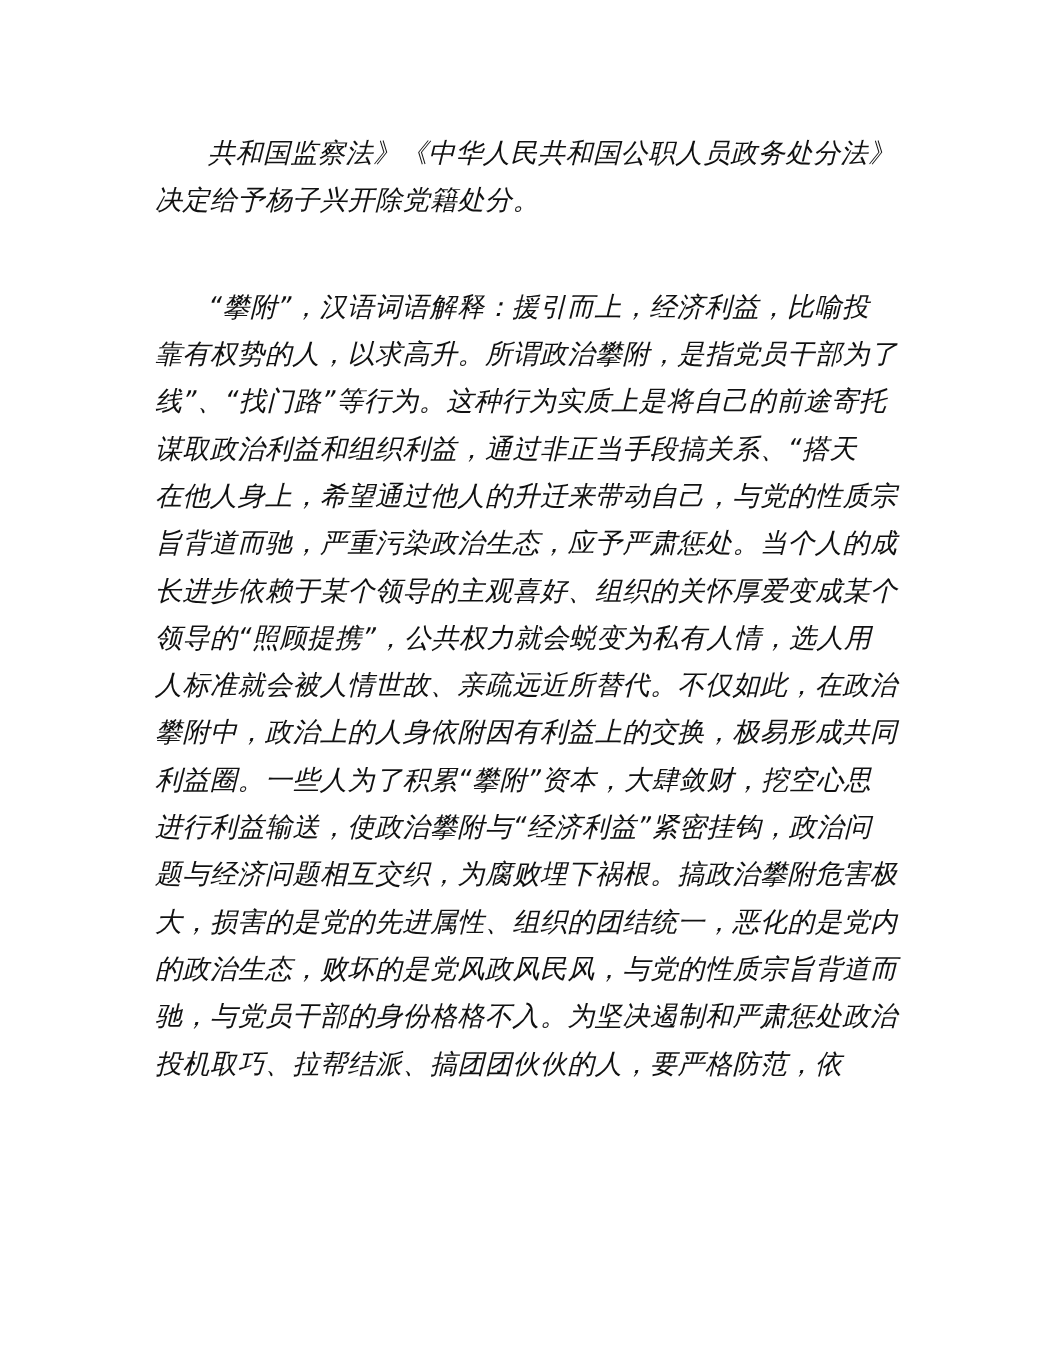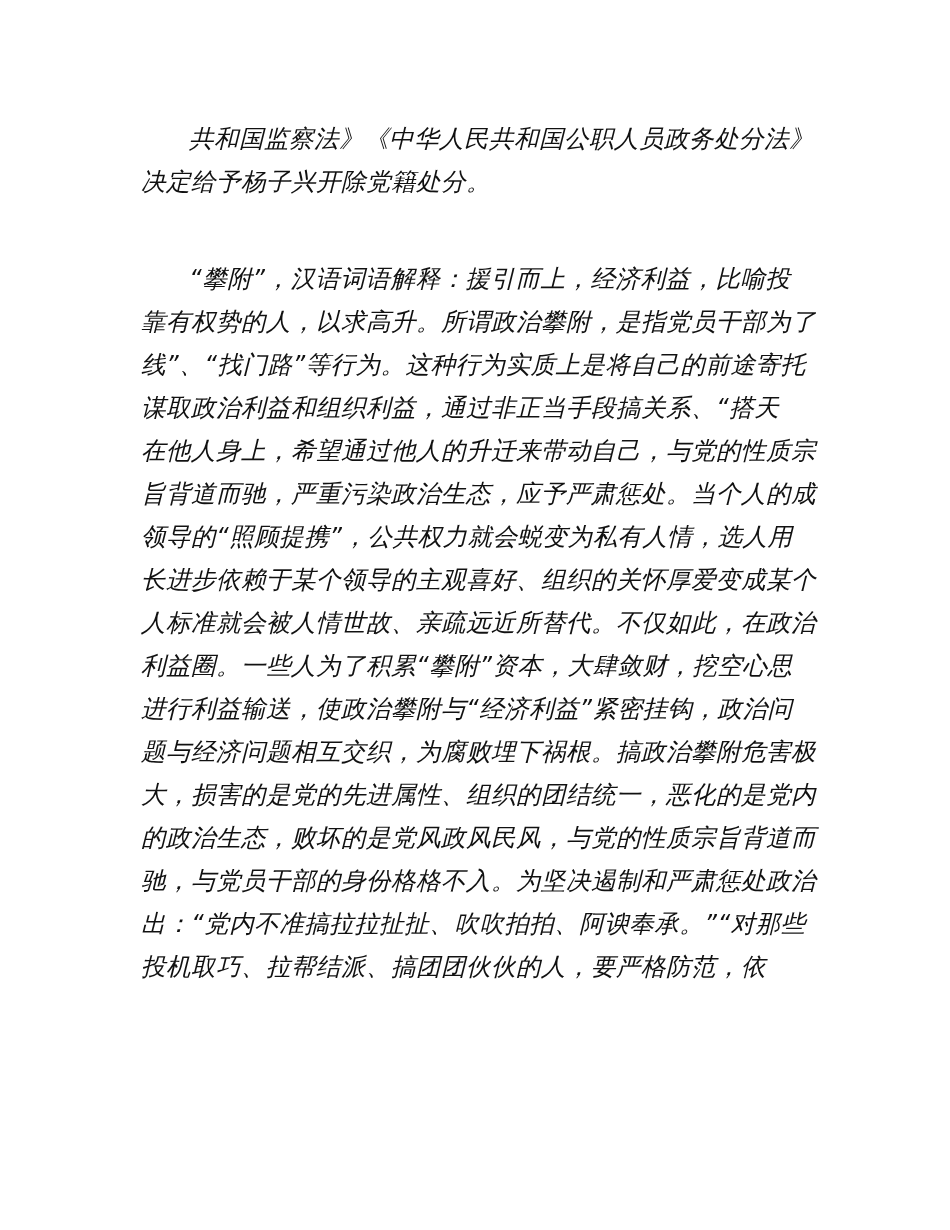--- a/index.html
+++ b/index.html
@@ -28,25 +28,25 @@
     <div class="line">决定给予杨子兴开除党籍处分。</div>
   </div>
 
   <div class="para" id="p2">
     <div class="line indent">“攀附”，汉语词语解释：援引而上，经济利益，比喻投</div>
     <div class="line">靠有权势的人，以求高升。所谓政治攀附，是指党员干部为了</div>
     <div class="line">线”、“找门路”等行为。这种行为实质上是将自己的前途寄托</div>
     <div class="line">谋取政治利益和组织利益，通过非正当手段搞关系、“搭天</div>
     <div class="line">在他人身上，希望通过他人的升迁来带动自己，与党的性质宗</div>
     <div class="line">旨背道而驰，严重污染政治生态，应予严肃惩处。当个人的成</div>
+    <div class="line">长进步依赖于某个领导的主观喜好、组织的关怀厚爱变成某个</div>
     <div class="line">领导的“照顾提携”，公共权力就会蜕变为私有人情，选人用</div>
-    <div class="line">长进步依赖于某个领导的主观喜好、组织的关怀厚爱变成某个</div>
     <div class="line">人标准就会被人情世故、亲疏远近所替代。不仅如此，在政治</div>
+    <div class="line">攀附中，政治上的人身依附因有利益上的交换，极易形成共同</div>
     <div class="line">利益圈。一些人为了积累“攀附”资本，大肆敛财，挖空心思</div>
     <div class="line">进行利益输送，使政治攀附与“经济利益”紧密挂钩，政治问</div>
     <div class="line">题与经济问题相互交织，为腐败埋下祸根。搞政治攀附危害极</div>
     <div class="line">大，损害的是党的先进属性、组织的团结统一，恶化的是党内</div>
     <div class="line">的政治生态，败坏的是党风政风民风，与党的性质宗旨背道而</div>
     <div class="line">驰，与党员干部的身份格格不入。为坚决遏制和严肃惩处政治</div>
-    <div class="line">出：“党内不准搞拉拉扯扯、吹吹拍拍、阿谀奉承。”“对那些</div>
     <div class="line">投机取巧、拉帮结派、搞团团伙伙的人，要严格防范，依</div>
   </div>
 </div>
 
 </body></html>

